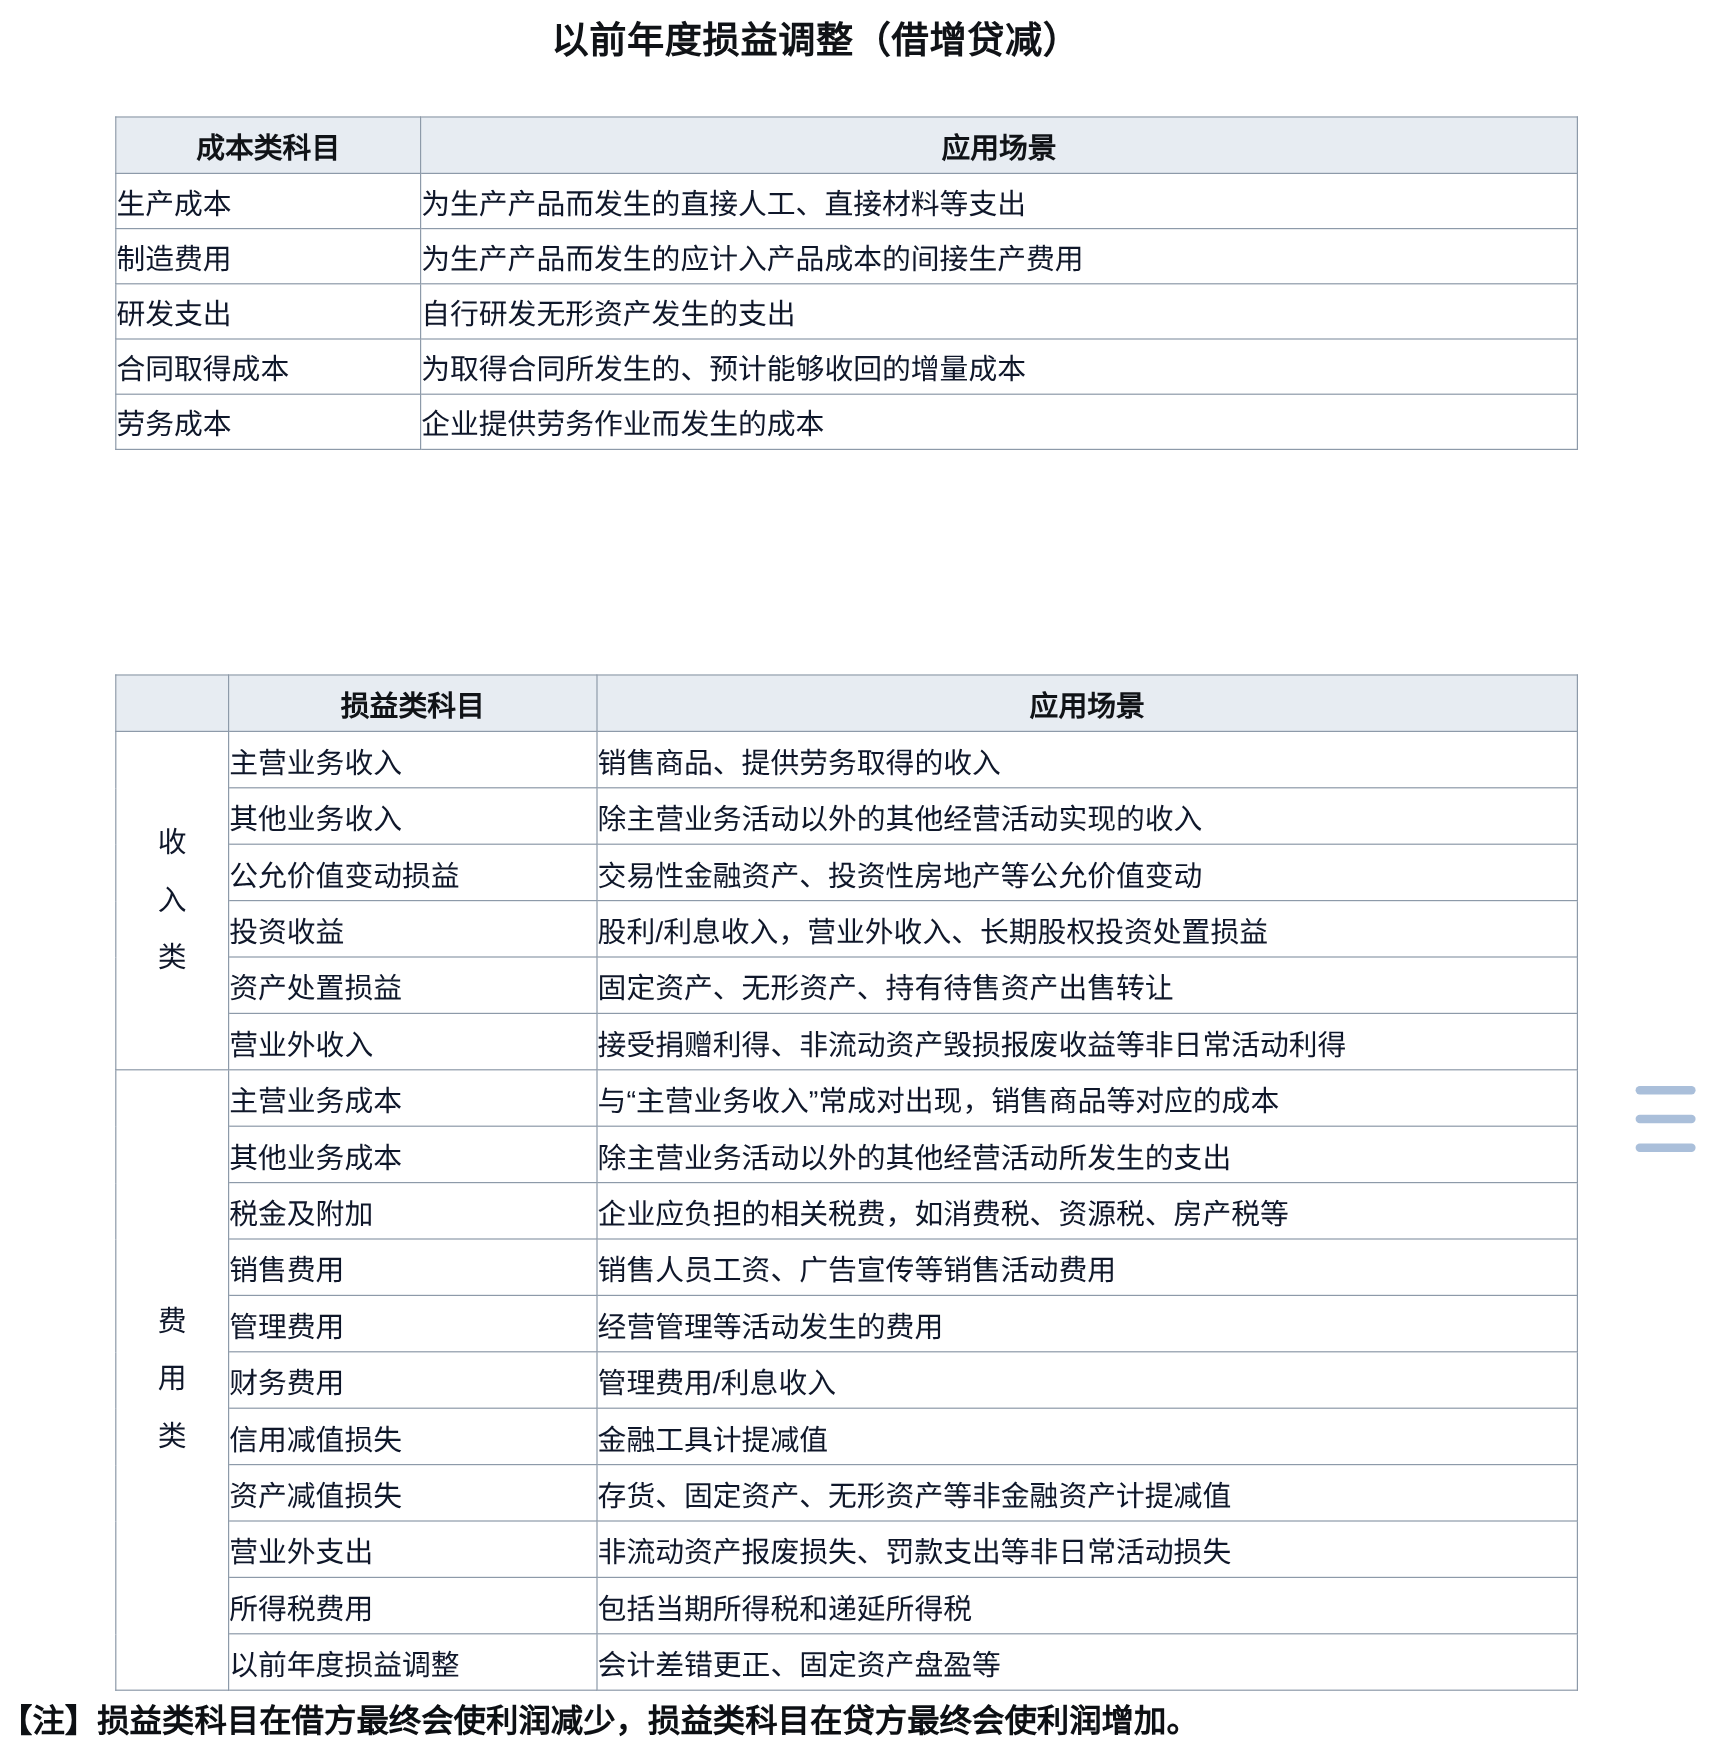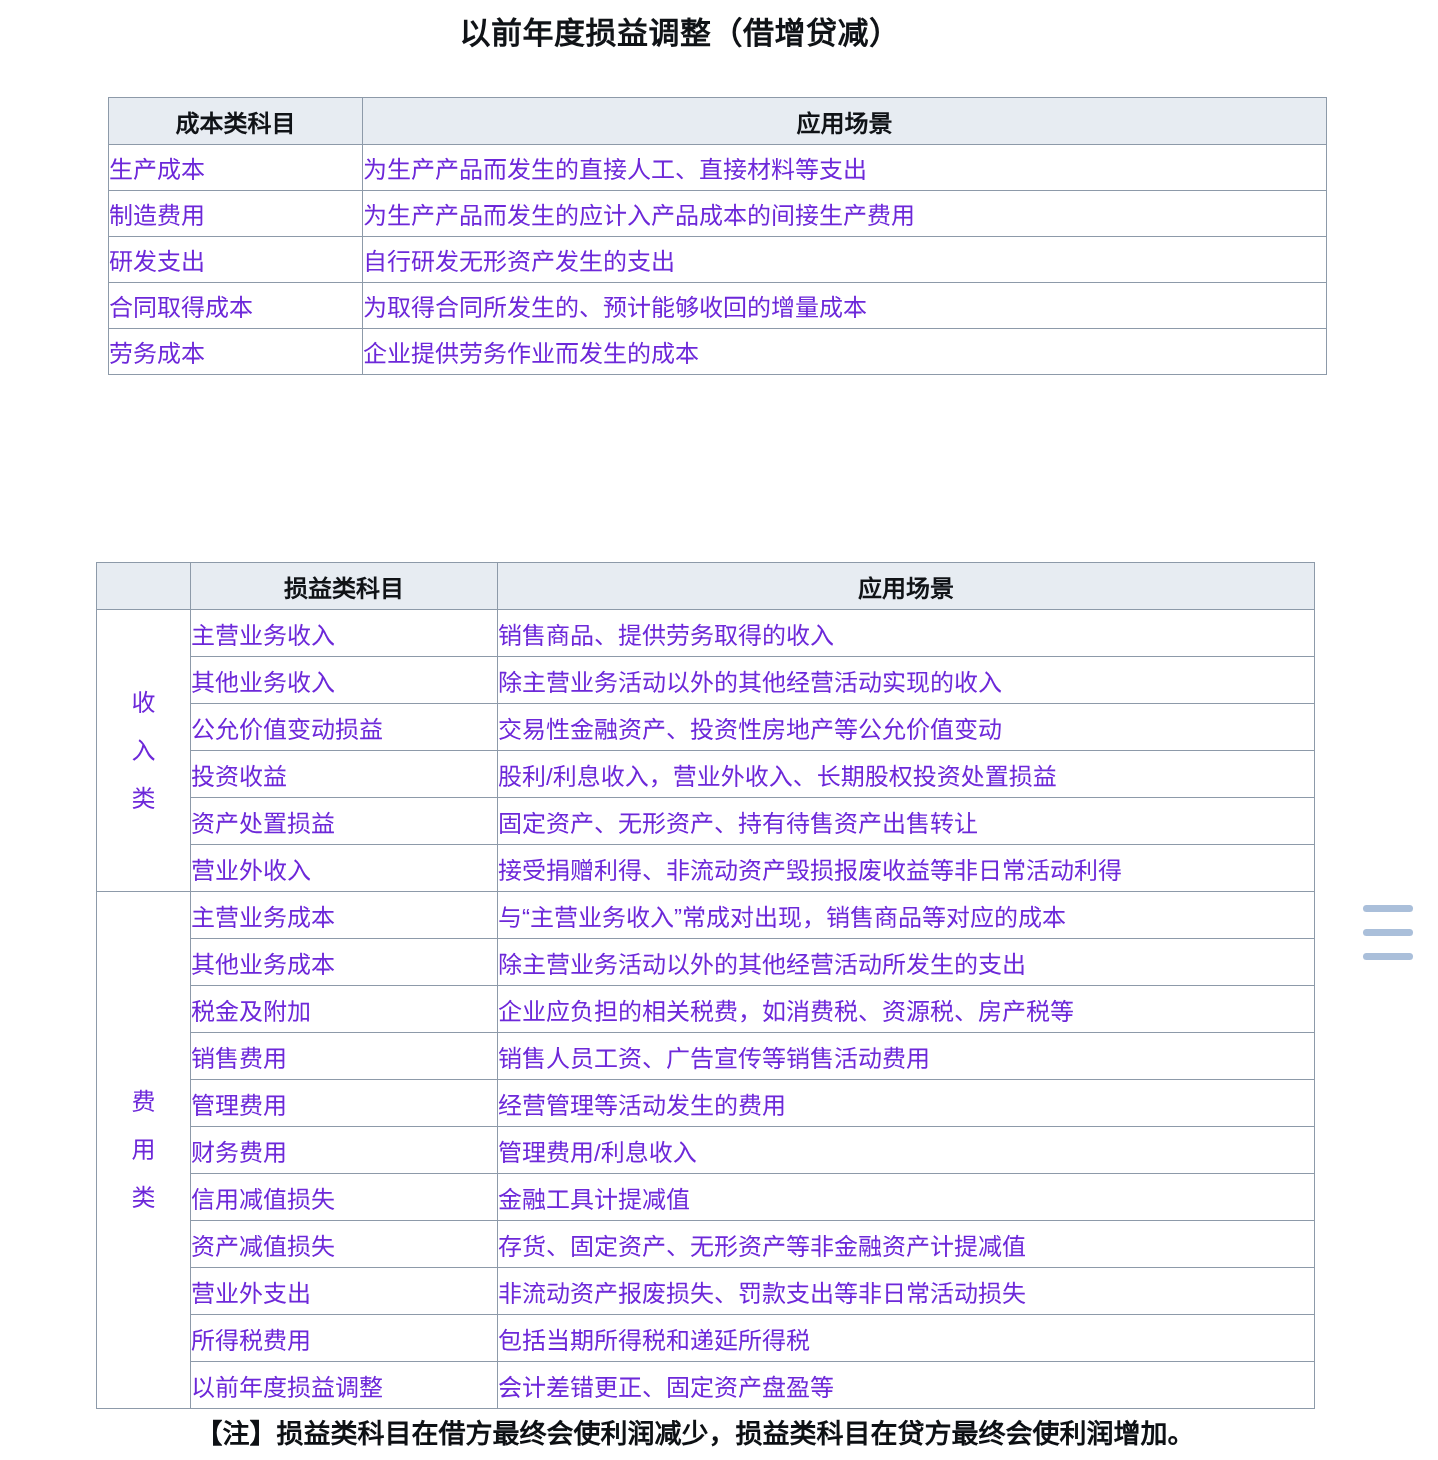--- a/index.html
+++ b/index.html
@@ -53,40 +53,40 @@
     border-collapse: collapse;
     table-layout: fixed;
     background: #ffffff;
   }
   table.acct td, table.acct th {
     border: 1px solid #8d9aa9;
     padding: 0;
     vertical-align: middle;
     font-weight: normal;
     font-size: 24px;
-    color: #6d28d9;
+    color: #0f172a;
   }
   table.acct thead th {
     background: #e7ecf2;
     text-align: center;
     font-weight: bold;
     font-size: 24px;
     height: 46px;
     color: #101317;
     border-color: #8d9aa9;
   }
   table.acct tbody td {
     height: 45px;
   }
   .cell-pad-a { padding-left: 14px; }
   .cell-pad-b { padding-left: 16px; }
 
   
   #table-cost {
-    left: 108px;
+    left: 96px;
     top: 97px;
     width: 1218px;
   }
   #table-cost col.c1 { width: 254px; }
   #table-cost col.c2 { width: 964px; }
 
   
   #table-pl {
     left: 96px;
     top: 562px;
@@ -119,21 +119,21 @@
     background: #e7ecf2;
     border: 1px solid #8d9aa9;
   }
 
   
   #footer-note {
     position: absolute;
     left: 0;
     top: 1414px;
     width: 1390px;
-    text-align: center;
+    text-align: left;
     font-size: 27px;
     font-weight: bold;
     color: #0d1014;
     line-height: 40px;
   }
 
   
   #drag-handle {
     position: absolute;
     left: 1363px;

